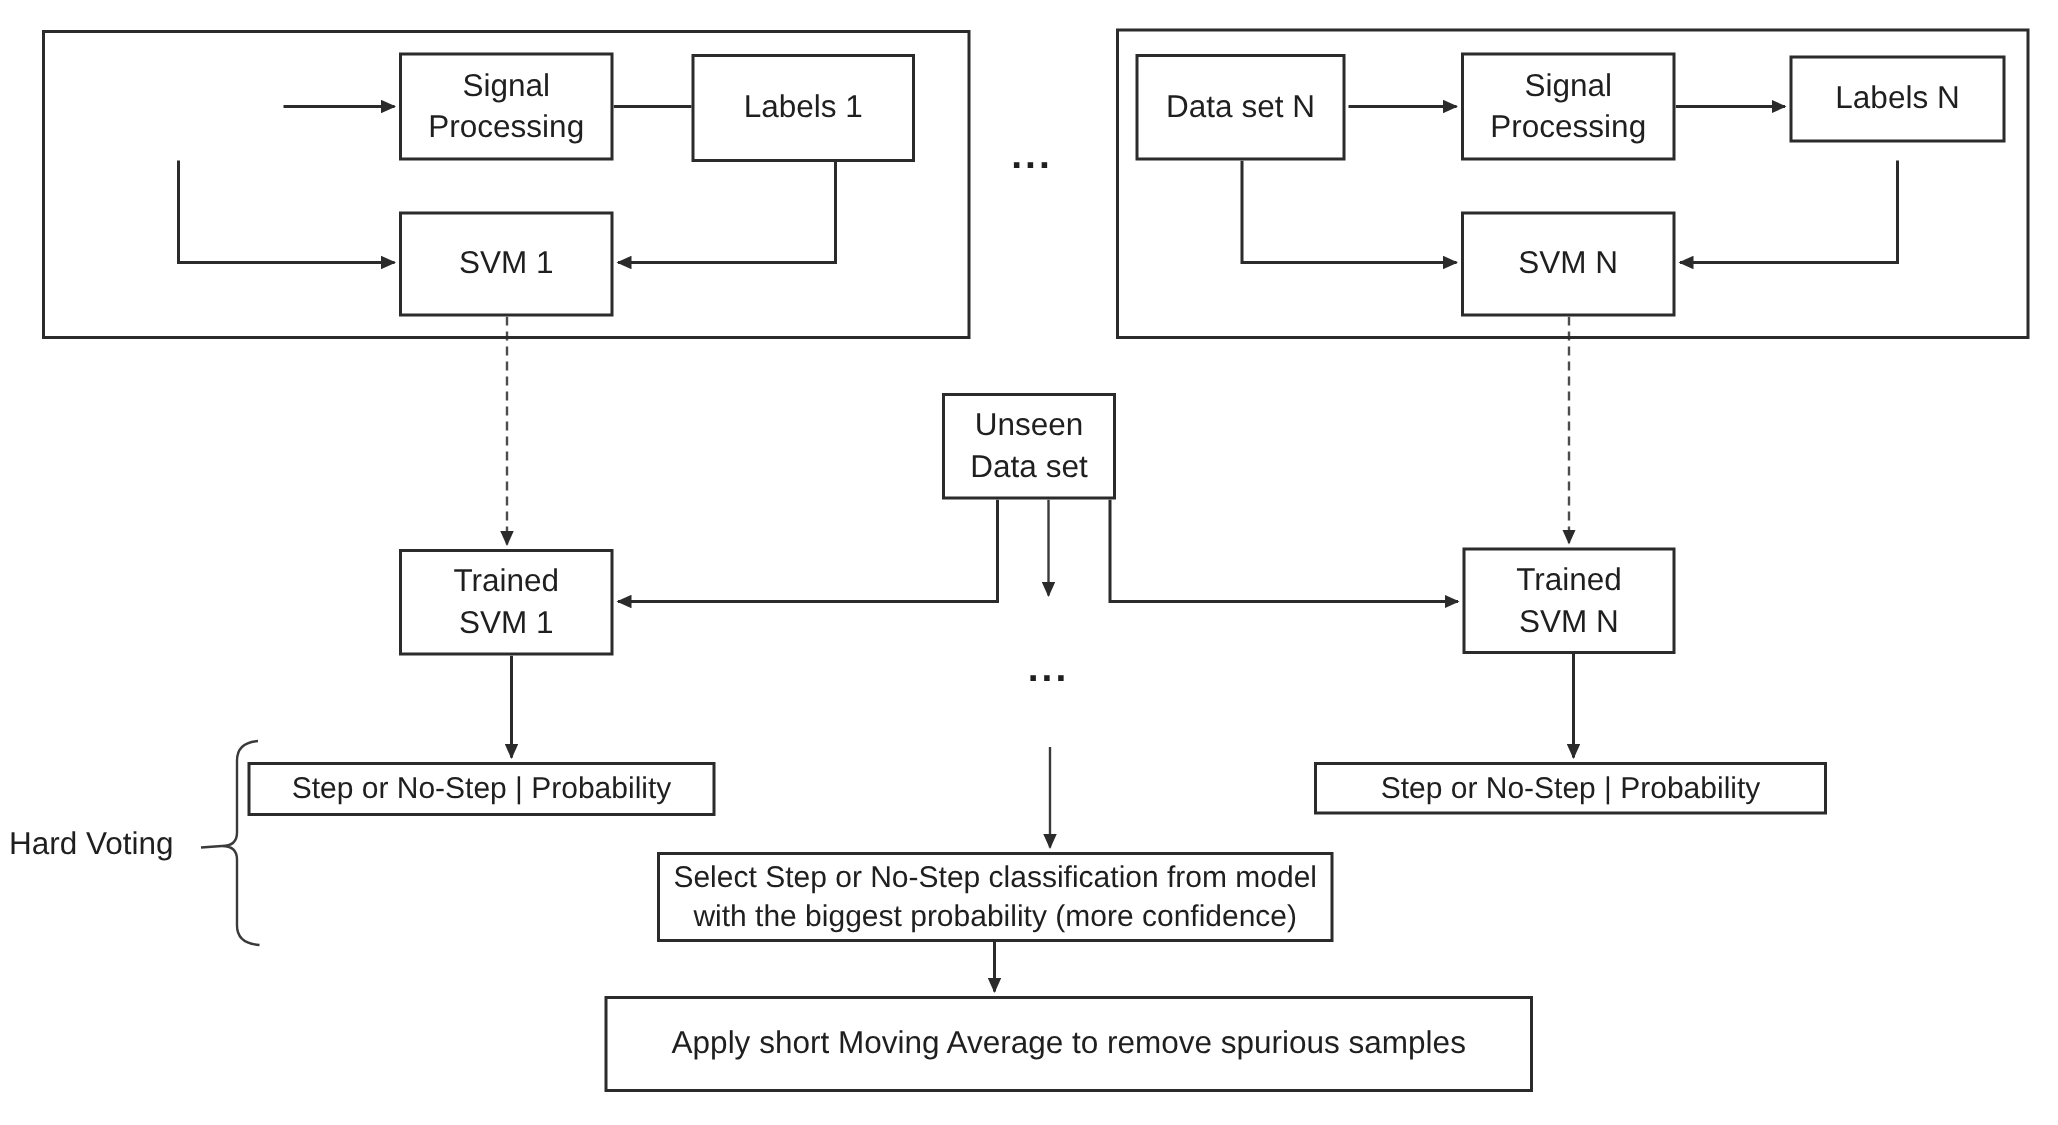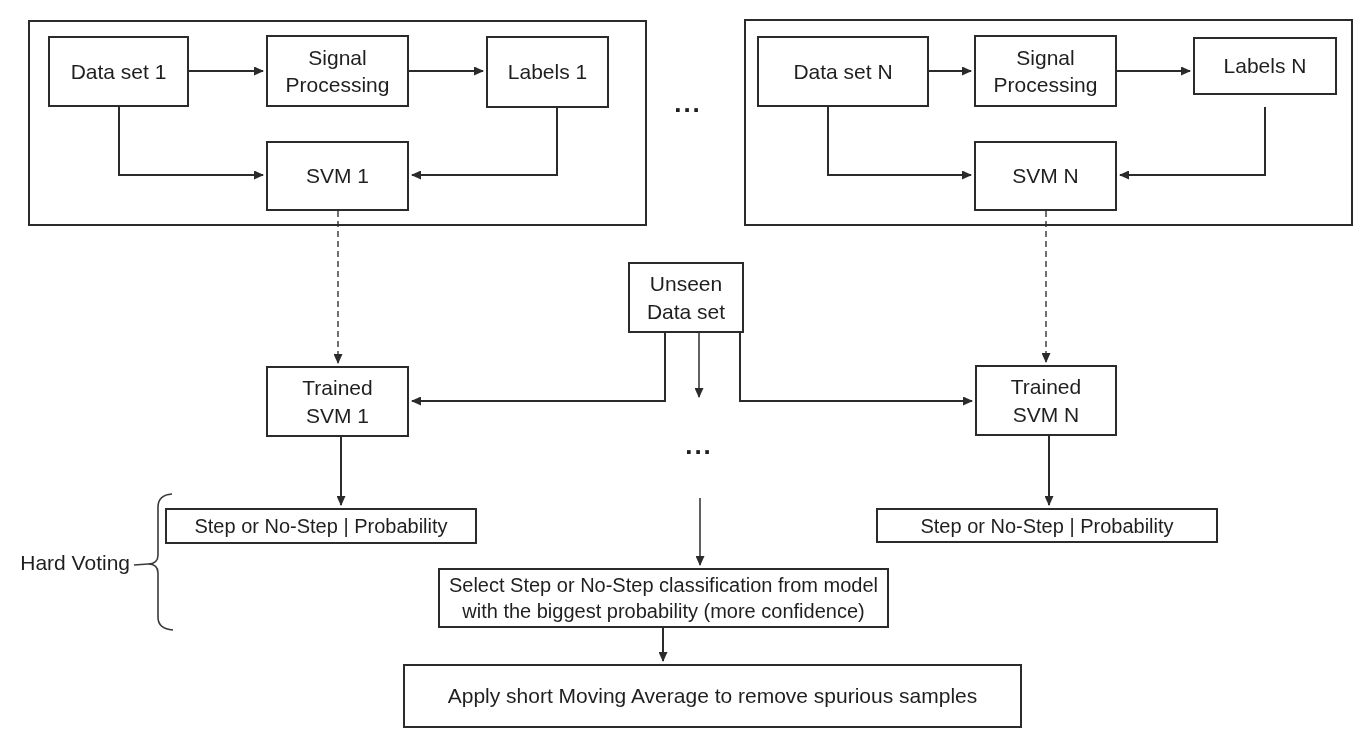--- a/index.html
+++ b/index.html
@@ -83,48 +83,47 @@
     <path d="M341,437 L341,505" fill="none" stroke="#2b2b2b" stroke-width="2" marker-end="url(#arr)"></path>
     <path d="M1049,436 L1049,505" fill="none" stroke="#2b2b2b" stroke-width="2" marker-end="url(#arr)"></path>
 
     <path d="M663,628 L663,661" fill="none" stroke="#2b2b2b" stroke-width="2" marker-end="url(#arr)"></path>
 
     <path d="M172,494 Q158,495 158,507 L158,555 Q158,564 148,564 Q158,564 158,573 L158,617 Q158,629 173,630" fill="none" stroke="#3a3a3a" stroke-width="1.6"></path>
     <path d="M134,565 L148,564" fill="none" stroke="#3a3a3a" stroke-width="1.6"></path>
   </svg>
 
   <div class="box outer" style="left:28px;top:20px;width:619px;height:206px"></div>
-  <div class="box" style="left:48px;top:36px;width:141px;height:71px">Data set 1</div>
   <div class="box" style="left:266px;top:35px;width:143px;height:72px">Signal
 Processing</div>
-  <div class="box" style="left:486px;top:36px;width:123px;height:72px">Labels 1</div>
+  <div class="box" style="left:461px;top:36px;width:149px;height:72px">Labels 1</div>
   <div class="box" style="left:266px;top:141px;width:143px;height:70px">SVM 1</div>
 
   <div class="dots" style="left:666px;top:88px;width:44px">...</div>
 
   <div class="box outer" style="left:744px;top:19px;width:609px;height:207px"></div>
-  <div class="box" style="left:757px;top:36px;width:172px;height:71px">Data set N</div>
+  <div class="box" style="left:757px;top:36px;width:140px;height:71px">Data set N</div>
   <div class="box" style="left:974px;top:35px;width:143px;height:72px">Signal
 Processing</div>
   <div class="box" style="left:1193px;top:37px;width:144px;height:58px">Labels N</div>
   <div class="box" style="left:974px;top:141px;width:143px;height:70px">SVM N</div>
 
   <div class="box" style="left:628px;top:262px;width:116px;height:71px">Unseen
 Data set</div>
 
   <div class="box" style="left:266px;top:366px;width:143px;height:71px">Trained
 SVM 1</div>
   <div class="box" style="left:975px;top:365px;width:142px;height:71px">Trained
 SVM N</div>
 
   <div class="dots" style="left:677px;top:430px;width:44px">...</div>
 
   <div class="box wide" style="left:165px;top:508px;width:312px;height:36px">Step or No-Step | Probability</div>
   <div class="box wide" style="left:876px;top:508px;width:342px;height:35px">Step or No-Step | Probability</div>
 
-  <div class="label" style="left:6px;top:551px;width:124px;text-align:right">Hard Voting</div>
+  <div class="label" style="left:6px;top:551px;width:124px;">Hard Voting</div>
 
   <div class="box wide" style="left:438px;top:568px;width:451px;height:60px">Select Step or No-Step classification from model
 with the biggest probability (more confidence)</div>
 
   <div class="box bottomtext" style="left:403px;top:664px;width:619px;height:64px">Apply short Moving Average to remove spurious samples</div>
 
 </div>
 
 </body></html>

